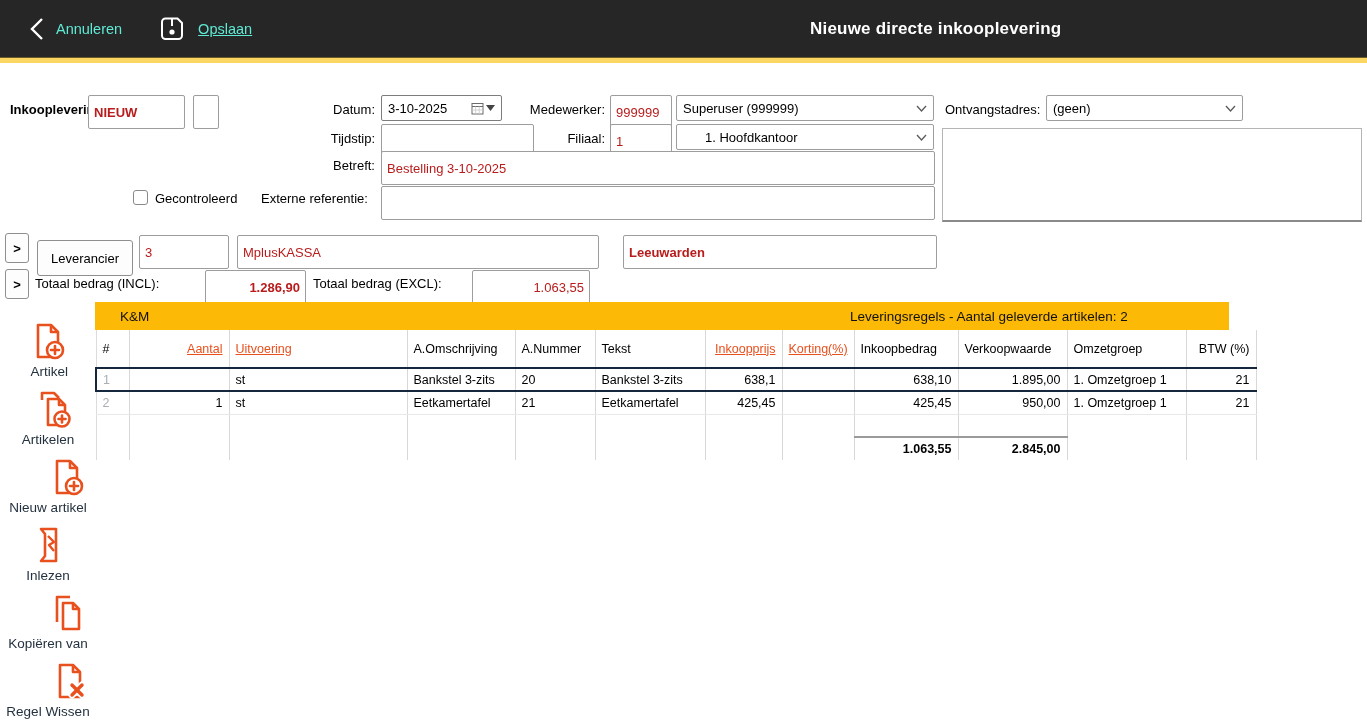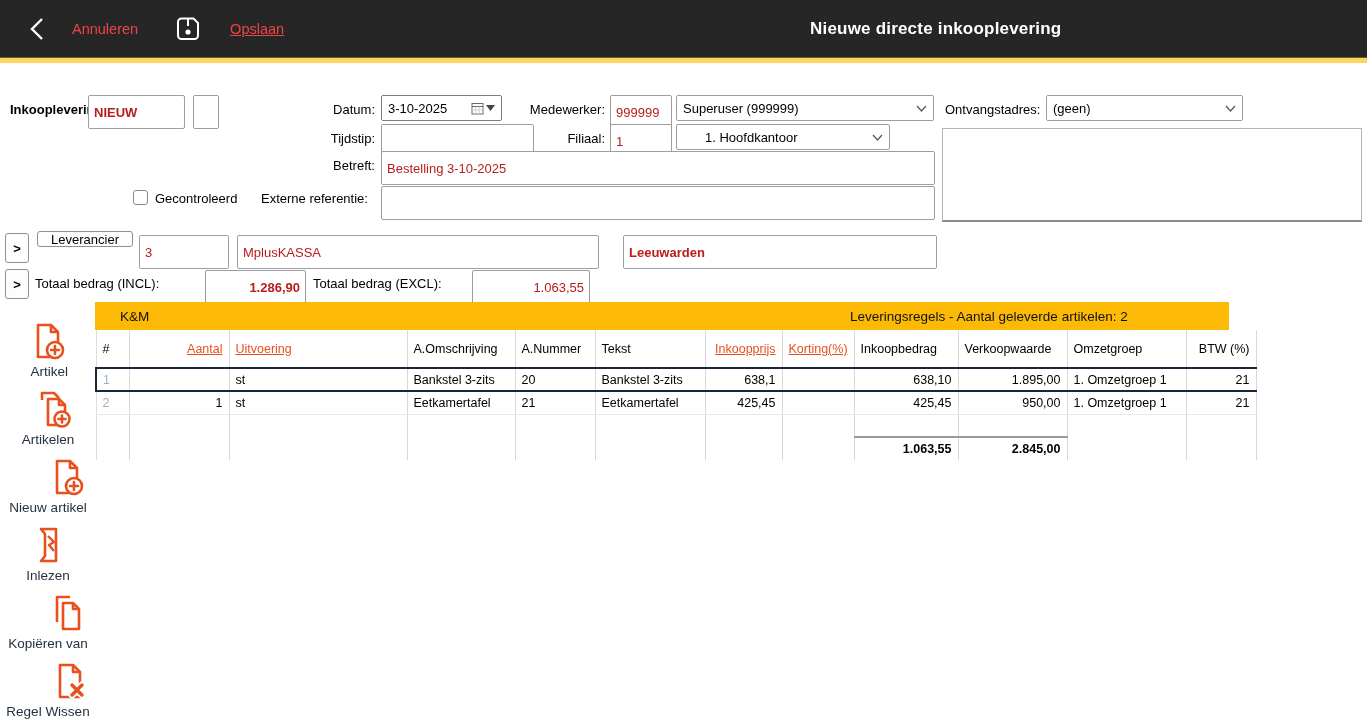--- a/index.html
+++ b/index.html
@@ -1,21 +1,21 @@
 <!DOCTYPE html>
 <html><head>
 <meta charset="utf-8">
 <style>
   * { margin:0; padding:0; box-sizing:border-box; }
   html,body { width:1367px; height:721px; background:#fff; font-family:"Liberation Sans", sans-serif; overflow:hidden; }
   #app { position:relative; width:1367px; height:721px; background:#ffffff; }
 
   
   #topbar { position:absolute; left:0; top:0; width:1367px; height:57px; background:#262626; display:flex; align-items:center; }
-  .tb-btn { display:flex; align-items:center; gap:26px; color:#ef4444; font-size:14.5px; cursor:pointer; }
+  .tb-btn { display:flex; align-items:center; gap:10px; color:#5eead4; font-size:14.5px; cursor:pointer; }
   #cancel-btn { margin-left:28px; }
   #save-btn { margin-left:34px;text-decoration:underline; }
   #page-title { position:absolute; left:810px; top:0; height:57px; line-height:57px; color:#fff; font-weight:bold; font-size:17px; letter-spacing:.2px; }
   #accent-line { position:absolute; left:0; top:57px; width:1367px; height:6px; background:#fbd663; border-top:1px solid #6b5a2a; }
 
   
   .lbl { position:absolute; font-size:13px; color:#000; white-space:nowrap; }
   .lbl.r { text-align:right; }
   .inp { position:absolute; border:1px solid #9d9d9d; border-radius:2px; background:#fff; font-family:"Liberation Sans",sans-serif; font-size:13px; color:#b91c1c; padding:0 5px; height:34px; }
   .sel { position:absolute; border:1px solid #9d9d9d; border-radius:2px; background:#fff; height:26px; display:flex; align-items:center; padding:0 6px; font-size:13px; color:#000; }
@@ -131,41 +131,41 @@
           <polyline points="1,1 5.5,6 10,1" fill="none" stroke="#5a5a5a" stroke-width="1.3"></polyline>
         </svg>
     </span>
   </div>
 
   <div class="lbl r" style="left:280px; top:131px; width:95px;">Tijdstip:</div>
   <input class="inp" style="left: 381px; top: 124px; width: 153px;" value="">
 
   <div class="lbl r" style="left:505px; top:131px; width:100px;">Filiaal:</div>
   <input class="inp" style="left: 610px; top: 124px; width: 62px;" value="1">
-  <div class="sel" style="left:676px; top:124px; width:214px;padding-left:28px;">
+  <div class="sel" style="left:676px; top:124px; width:258px;padding-left:28px;">
     <span>1. Hoofdkantoor</span>
     <span class="chev">
       <svg width="11" height="7" viewBox="0 0 11 7">
           <polyline points="1,1 5.5,6 10,1" fill="none" stroke="#5a5a5a" stroke-width="1.3"></polyline>
         </svg>
     </span>
   </div>
 
   <div class="lbl r" style="left:280px; top:158px; width:95px;">Betreft:</div>
   <input class="inp" style="left: 381px; top: 151px; width: 554px;" value="Bestelling 3-10-2025">
 
   <div class="checkbox" style="left:133px; top:190px;"></div>
   <div class="lbl" style="left:155px; top:191px;">Gecontroleerd</div>
   <div class="lbl" style="left:261px; top:191px;">Externe referentie:</div>
   <input class="inp" style="left: 381px; top: 186px; width: 554px;" value="">
 
   <textarea id="notes-area" style=""></textarea>
 
   <div class="btn" style="left:5px; top:233px; width:24px; height:30px; font-weight:bold;">&gt;</div>
-  <div class="btn" style="left:37px; top:231px; width:96px; height:16px;">Leverancier</div>
+  <div class="btn" style="left:37px; top:240px; width:96px; height:36px;">Leverancier</div>
   <input class="inp" style="left: 139px; top: 235px; width: 90px;" value="3">
   <input class="inp" style="left: 237px; top: 235px; width: 362px;" value="MplusKASSA">
   <input class="inp" style="left: 623px; top: 235px; width: 314px; font-weight: bold;" value="Leeuwarden">
 
   <div class="btn" style="left:5px; top:269px; width:24px; height:30px; font-weight:bold;">&gt;</div>
   <div class="lbl" style="left:35px; top:276px;">Totaal bedrag (INCL):</div>
   <input class="inp" style="left: 205px; top: 270px; width: 101px; font-weight: bold; text-align: right;" value="1.286,90">
   <div class="lbl" style="left:313px; top:276px;">Totaal bedrag (EXCL):</div>
   <input class="inp" style="left: 472px; top: 270px; width: 118px; text-align: right;" value="1.063,55">
 

